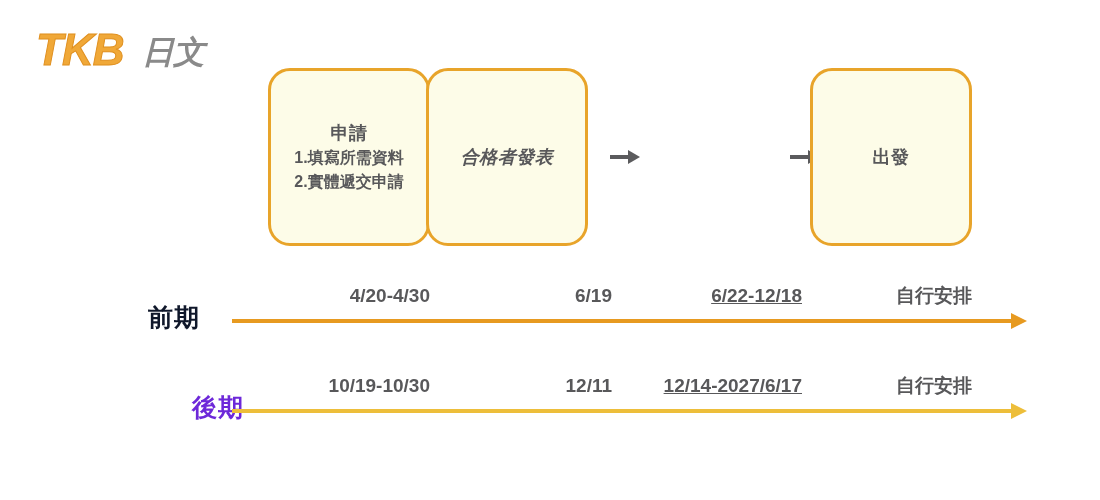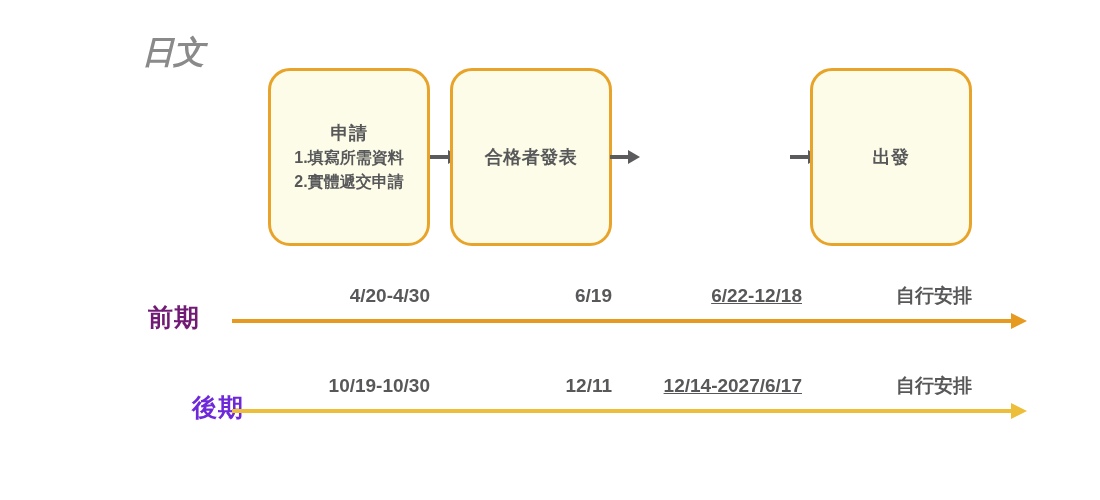--- a/index.html
+++ b/index.html
@@ -66,21 +66,21 @@
     border: 3px solid #E8A42A;
     border-radius: 22px;
     background: #FDFCE8;
     display: flex;
     flex-direction: column;
     align-items: center;
     justify-content: center;
     color: #58585A;
   }
   .fb1 { left: 268px; }
-  .fb2 { left: 450px; }
+  .fb2 { left: 426px; font-style: italic; }
   .fb3 { left: 630px; }
   .fb4 { left: 810px; }
 
   .box-title {
     font-size: 18px;
     font-weight: 700;
     line-height: 26px;
     letter-spacing: 0.5px;
   }
   .box-sub {
@@ -126,21 +126,21 @@
 
   .tl-label {
     position: absolute;
     left: 148px;
     top: 26px;
     font-size: 25px;
     font-weight: 700;
     line-height: 32px;
     letter-spacing: 1px;
   }
-  .row1 .tl-label { color: #701a75; }
+  .row1 .tl-label { color: #0f172a; }
   .row2 .tl-label { color: #6d28d9; margin-left: 44px; }
 
   .tl-line {
     position: absolute;
     left: 232px;
     top: 44px;
     height: 4px;
     width: 795px;
   }
   .tl-bar {
@@ -177,20 +177,21 @@
   }
   .d1 { left: 268px; width: 162px; }
   .d2 { left: 450px; width: 162px; }
   .d3 { left: 620px; width: 182px; text-decoration: underline; }
   .d4 { left: 810px; width: 162px; }
 </style>
 </head>
 <body>
 
 <div class="logo">
+  <span class="logo-tkb">TKB</span>
   <span class="logo-jp">日文</span>
 </div>
 
 <div class="flow">
 
   <div class="flow-box fb1">
     <div class="box-title">申請</div>
     <div class="box-sub">1.填寫所需資料</div>
     <div class="box-sub">2.實體遞交申請</div>
   </div>

